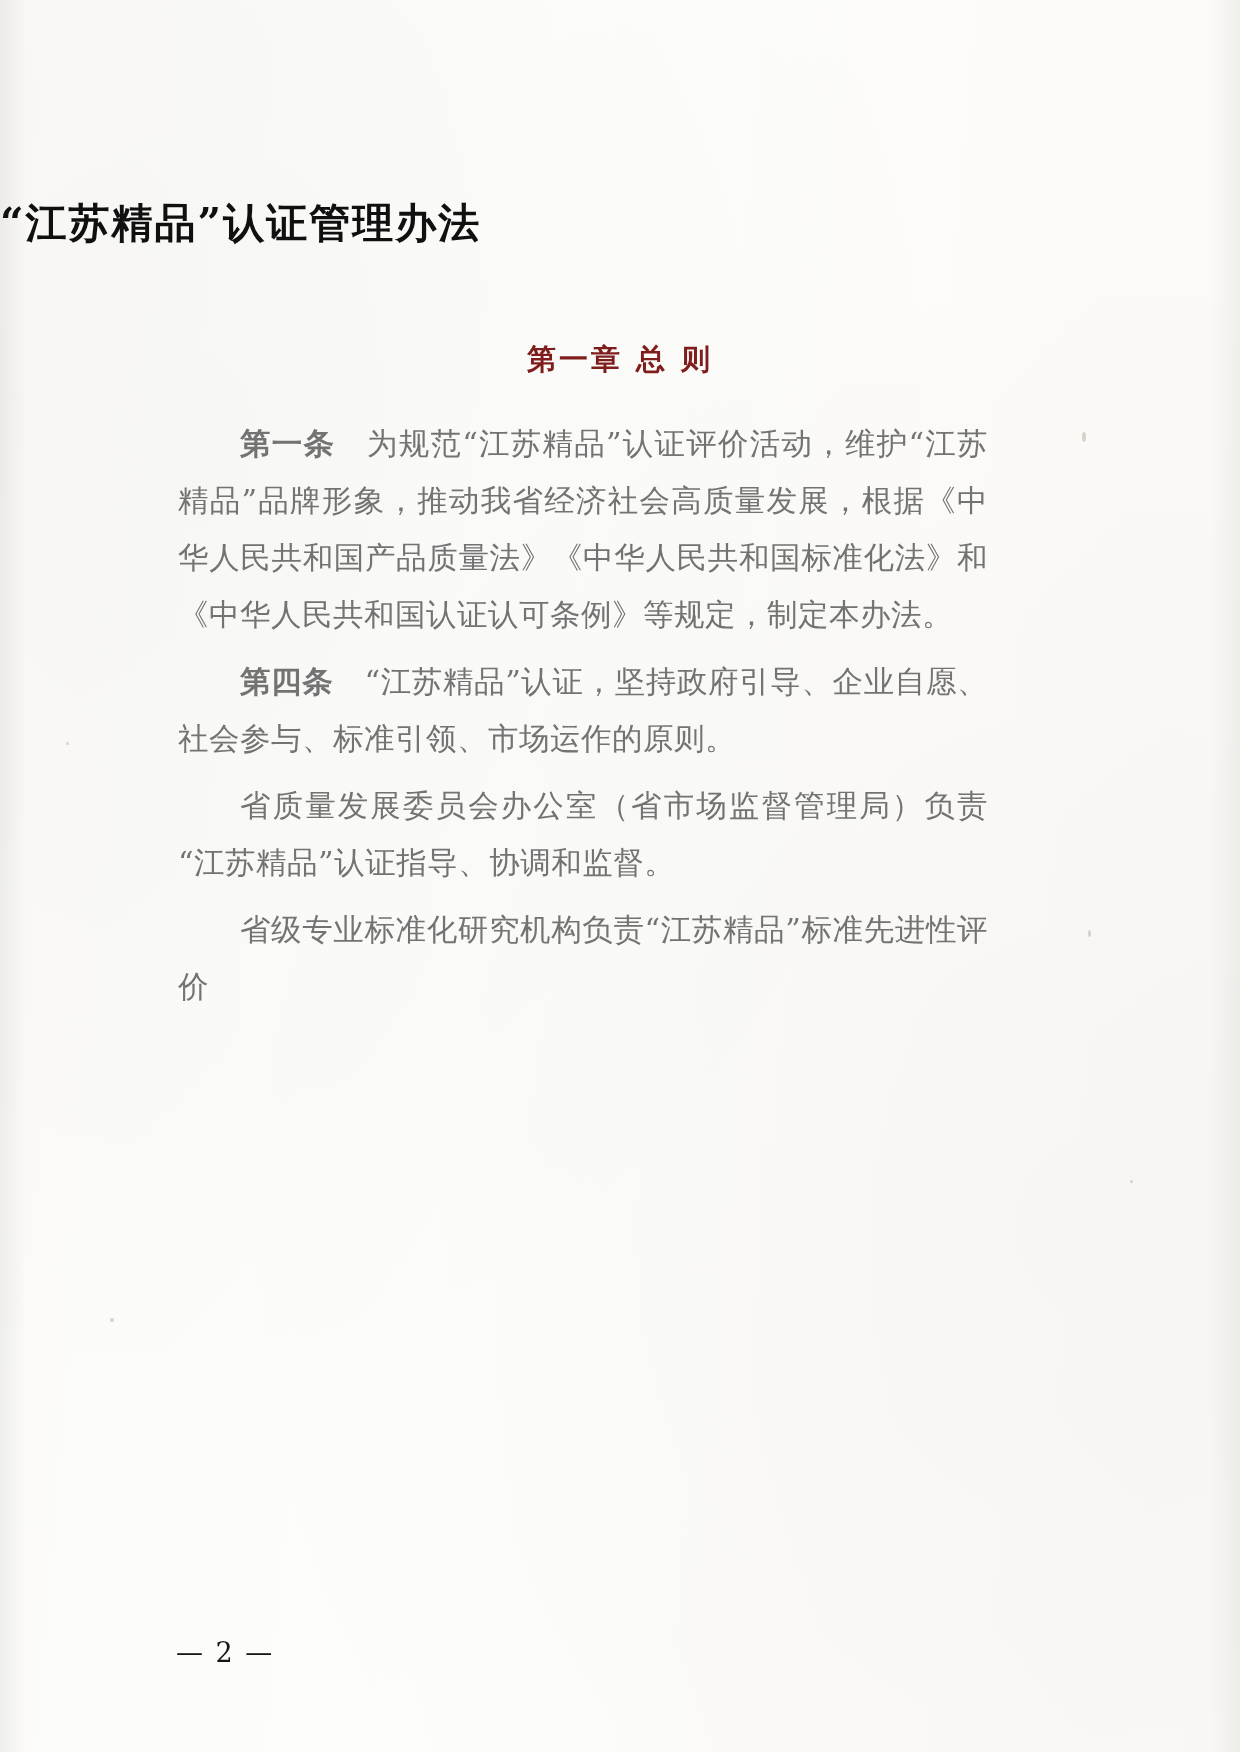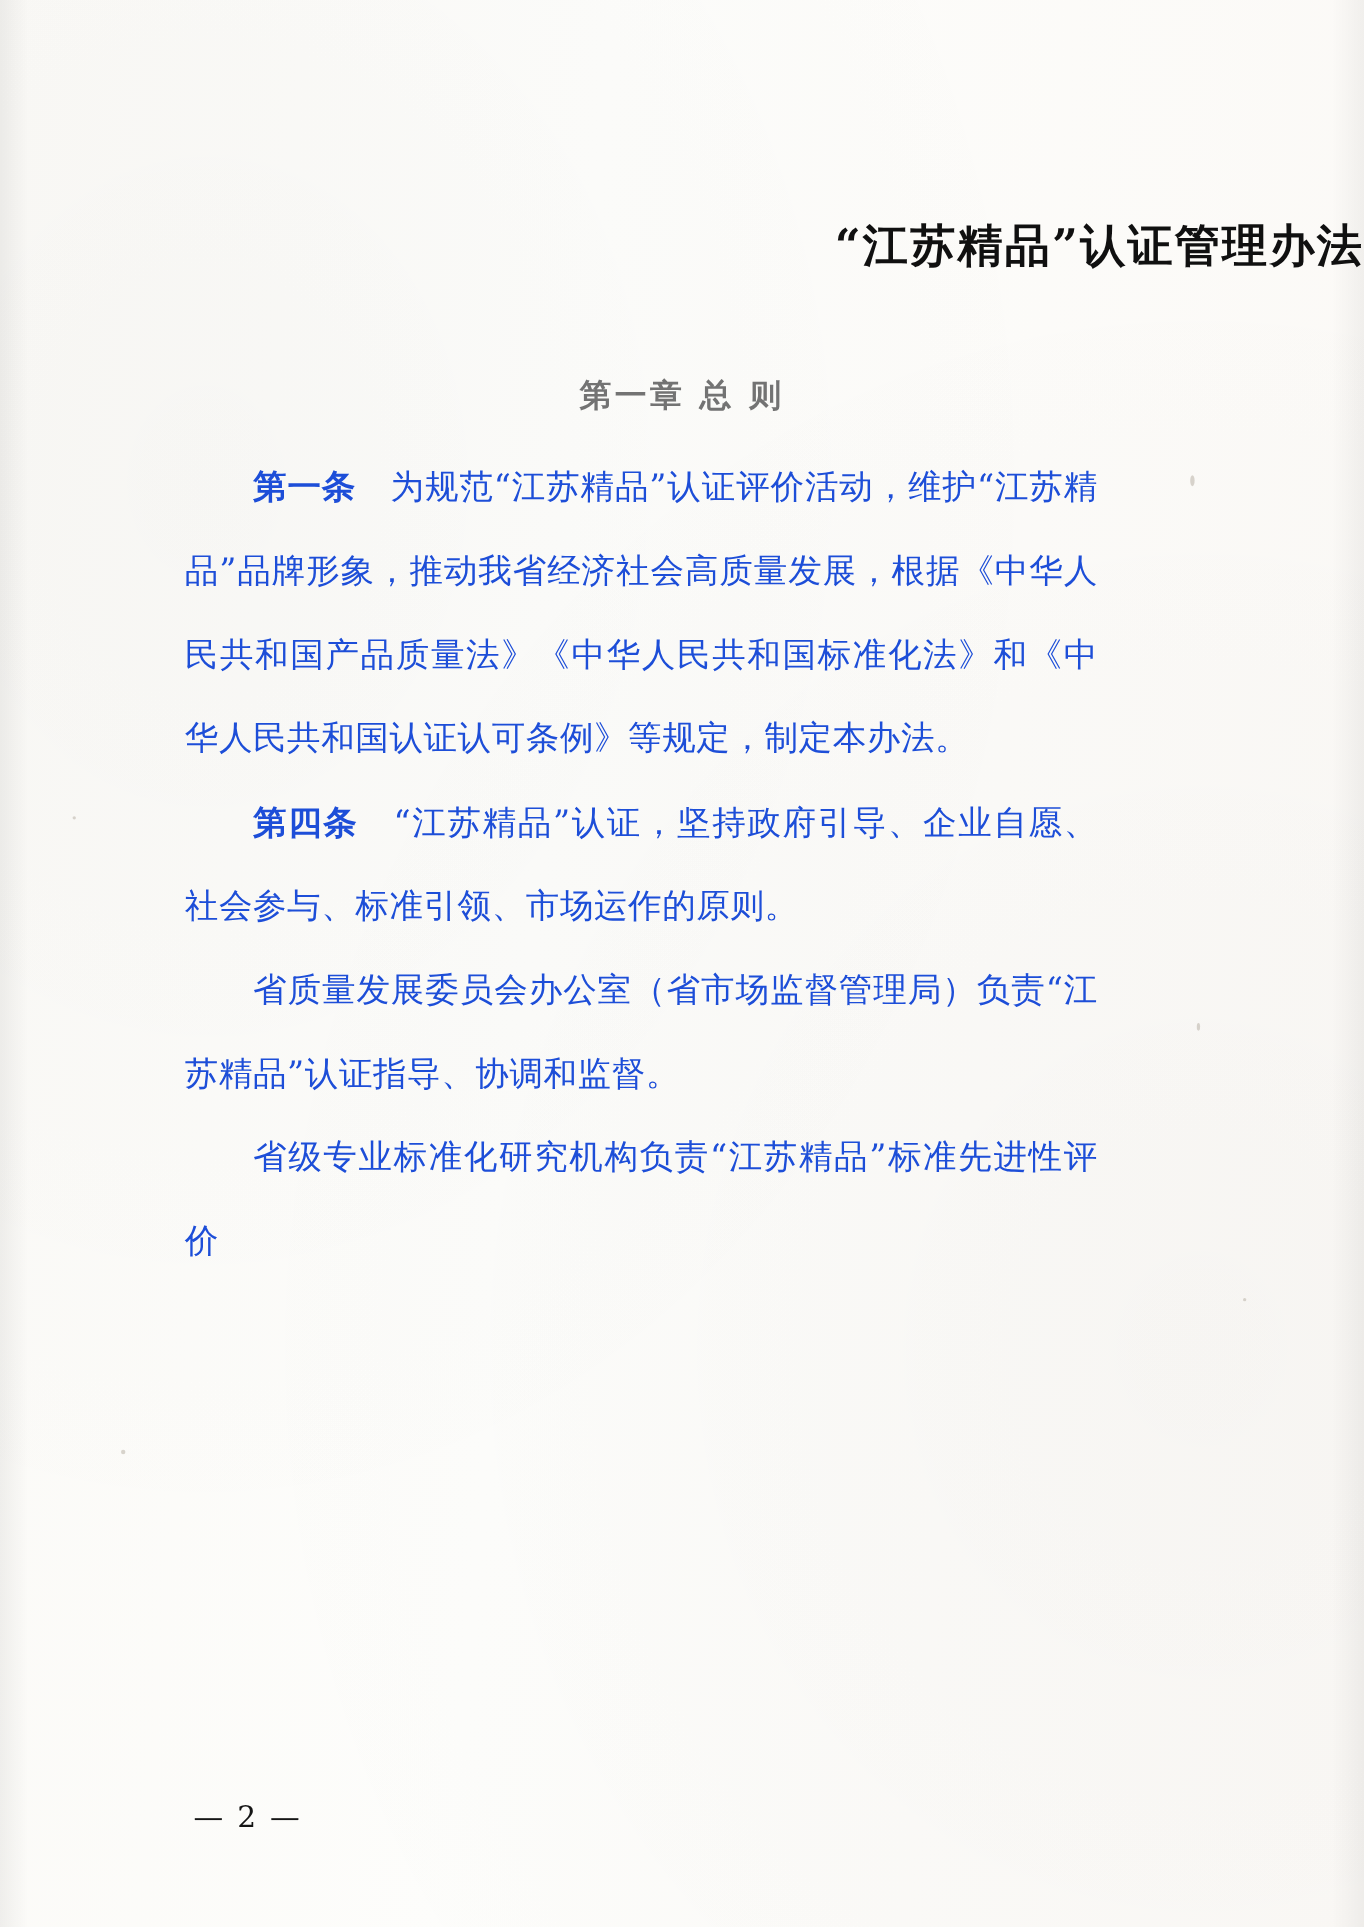--- a/index.html
+++ b/index.html
@@ -32,51 +32,51 @@
   .page {
     position: absolute;
     inset: 0;
     padding: 0;
   }
   .doc-title {
     position: absolute;
     top: 196px;
     left: 0;
     width: 100%;
-    text-align: right;
+    text-align: left;
     font-size: 41px;
     font-weight: 700;
     letter-spacing: 2px;
     color: #101010;
     font-family: "DejaVu Serif", "Liberation Serif", serif;
   }
   .chapter-title {
     position: absolute;
     top: 340px;
     left: 0;
     width: 100%;
     text-align: center;
     font-size: 29px;
     font-weight: 700;
     letter-spacing: 3px;
-    color: #737373;
+    color: #7f1d1d;
   }
   .body-block {
     position: absolute;
     top: 405px;
     left: 168px;
     width: 830px;
   }
   p.para {
-    margin: 0;
+    margin: 10px;
     font-size: 30.5px;
-    line-height: 76px;
+    line-height: 57px;
     text-align: justify;
     text-justify: inter-ideograph;
-    color: #1d4ed8;
+    color: #737373;
     text-indent: 62px;
     letter-spacing: 0.5px;
   }
   p.para .lead {
     font-weight: 700;
   }
   .page-number {
     position: absolute;
     bottom: 84px;
     left: 176px;

